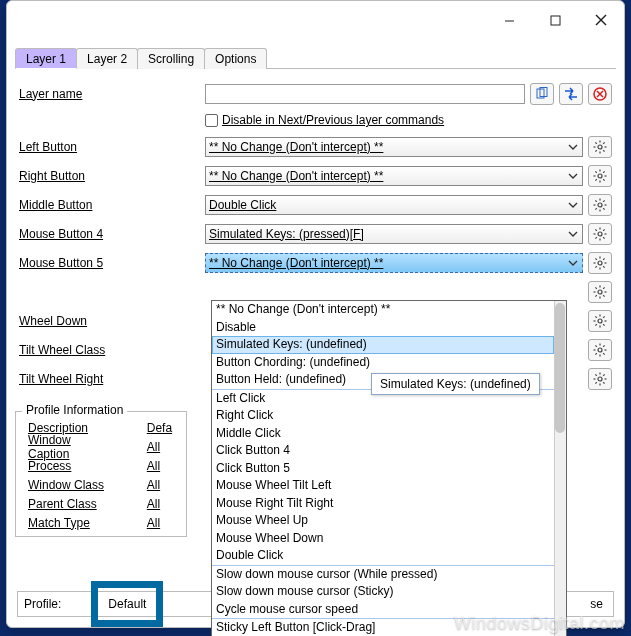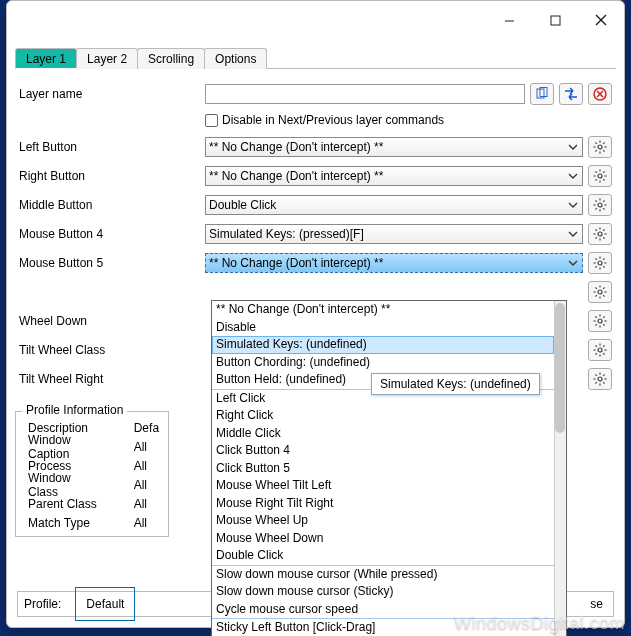--- a/index.html
+++ b/index.html
@@ -50,26 +50,27 @@
     border-bottom:none;
     margin-right:-1px;
     background:#f5f5f5;
     border-top-left-radius:3px;
     border-top-right-radius:3px;
     font-size:12px;
     position:relative;
     top:1px;
   }
   .tab.active {
-    background:#14b8a6;
+    background:#c4b5fd;
     border-bottom:1px solid #fff;
     z-index:2;
   }
   .pane {
     padding: 10px 0 0 0;
+    text-decoration: underline;
   }
   .row {
     display:flex;
     align-items:center;
     height:29px;
   }
   .row .label {
     width:190px;
     padding-left:4px;
     font-size:12px;
@@ -123,21 +124,21 @@
   }
   .checkbox {
     width:13px; height:13px; border:1px solid #666; border-radius:2px;
     display:inline-block;
   }
   .groupbox {
     border:1px solid #bbb;
     margin-top:18px;
     padding:6px 8px 4px 8px;
     position:relative;
-    width: 154px;
+    width: 172px;
   }
   .groupbox .gb-title {
     position:absolute; top:-9px; left:6px;
     background:#fff; padding:0 4px;
     font-size:12px;
   }
   .gb-row { display:flex; height:19px; align-items:center; font-size:12px;gap:36px; }
   .gb-row .k { width:110px; padding-left:4px; }
   .gb-row .v { width:40px; }
   .statusbar {
@@ -145,23 +146,23 @@
     left:2px; right:2px; bottom:2px;
     height:26px;
     border:1px solid #bbb;
     display:flex; align-items:center;
     padding:0 6px;
     font-size:12px;
     gap:10px;
     background:#fff;
   }
   .statusbar .sb-field {
-    border:1px solid #0369a1;
+    border:7px solid #0369a1;
     padding:9px 10px;
-    margin-left:4px;
+    margin-left:20px;
   }
   .statusbar .se { margin-left:auto; padding-right:4px; }
   
   .dropdown {
     position:absolute;
     left:196px;
     top:253px;
     width:356px;
     height:356px;
     background:#fff;

